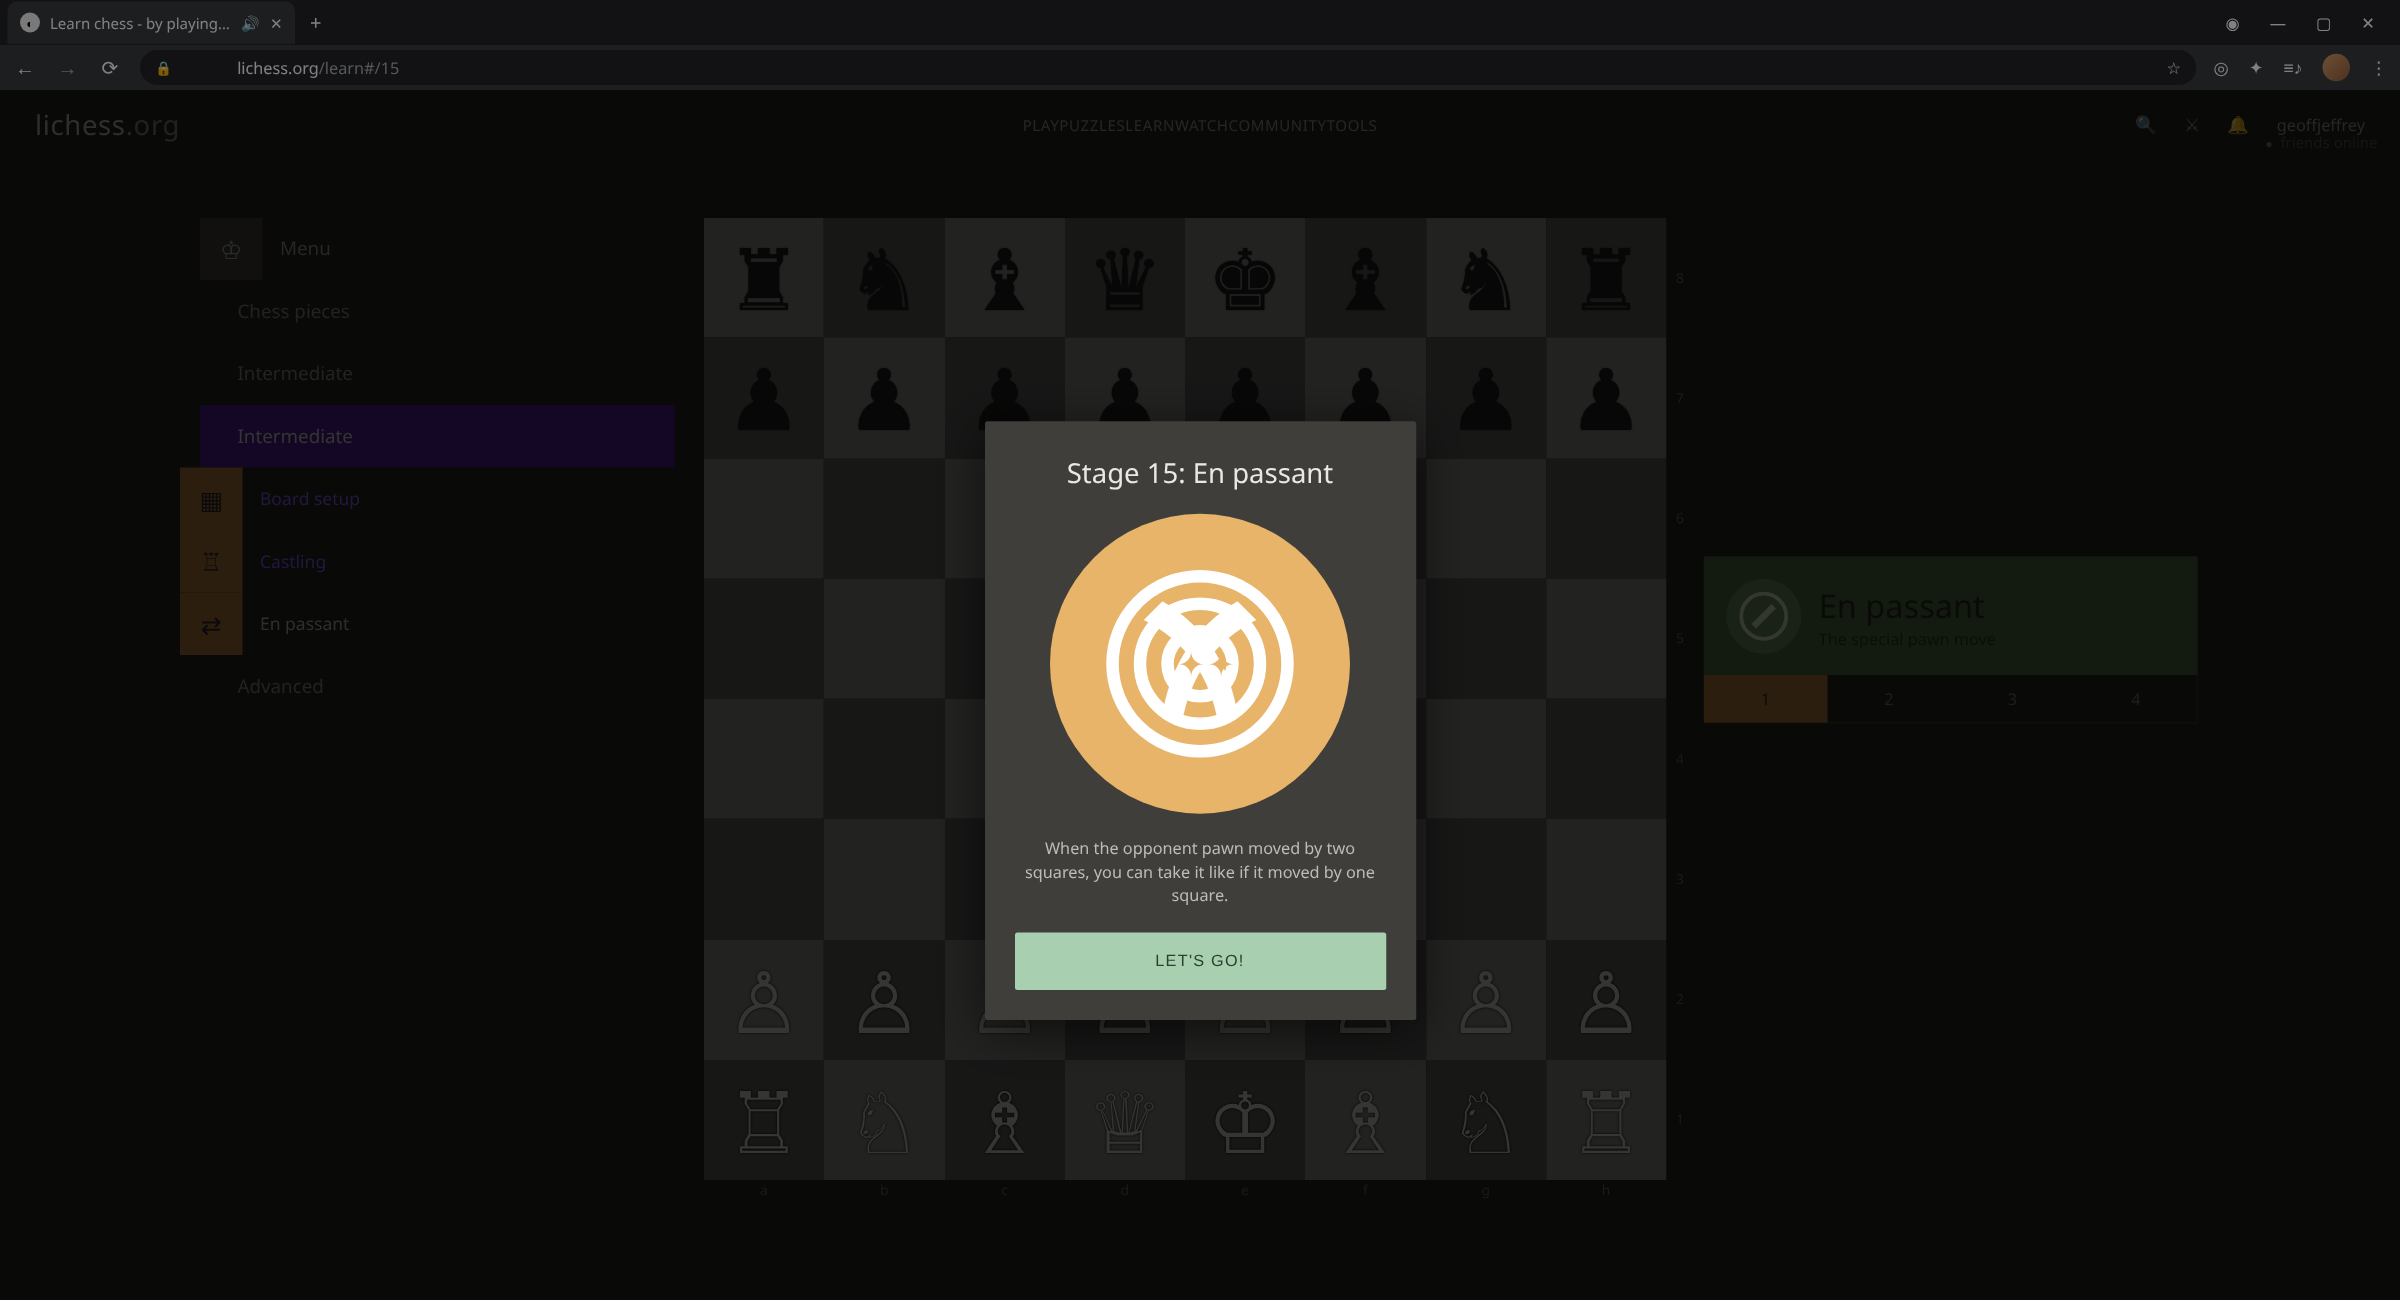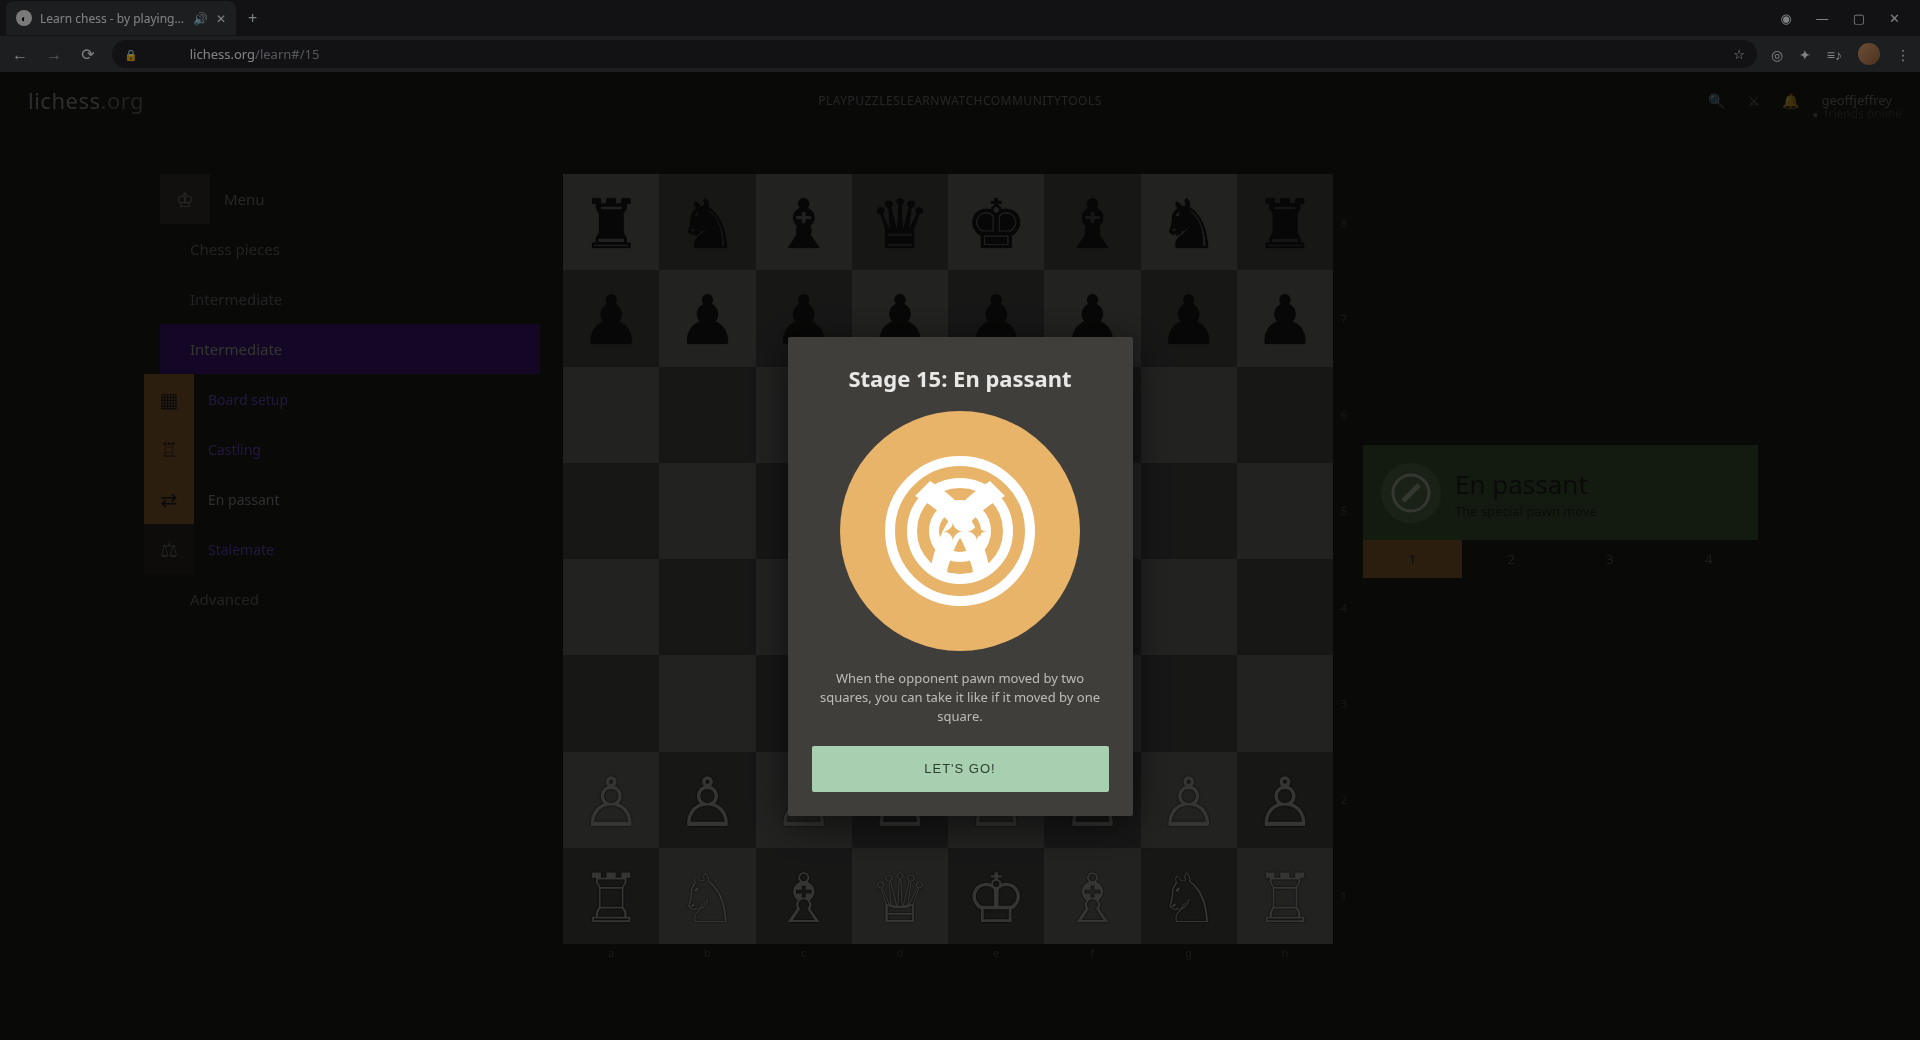--- a/index.html
+++ b/index.html
@@ -252,21 +252,21 @@
 .modal {
   width: 345px;
   background: #403e3a;
   border-radius: 2px;
   padding: 26px 24px 24px;
   text-align: center;
   box-shadow: 0 8px 40px rgba(0,0,0,0.6);
   position: absolute;
   top: 265px;
 }
-.modal-title { color: #e8e8e6; font-size: 22px; font-weight: 700; margin-bottom: 18px; }
+.modal-title { color: #e8e8e6; font-size: 22px; font-weight: 400; margin-bottom: 18px; }
 .modal-icon {
   width: 240px; height: 240px; border-radius: 50%;
   background: #e7b469;
   margin: 10px auto 18px;
   display: flex; align-items: center; justify-content: center;
 }
 .modal-desc { color: #bcbcb8; font-size: 13px; line-height: 1.45; margin-bottom: 20px; padding: 0 6px;}
 .modal-btn {
   width: 100%;
   height: 46px;
@@ -376,24 +376,20 @@
         <span class="tile">▦</span>
         <span class="label">Board setup</span>
       </div>
       <div class="side-row sub">
         <span class="tile">♖</span>
         <span class="label">Castling</span>
       </div>
       <div class="side-row sub active">
         <span class="tile">⇄</span>
         <span class="label">En passant</span>
-      </div>
-      <div class="side-row sub">
-        <span class="tile dim">⚖</span>
-        <span class="label">Stalemate</span>
       </div>
       <div class="side-row section">
         <span class="label">Advanced</span>
       </div>
     </div>
 
     <div class="board-wrap">
       <div class="board" id="board">
             <div class="sq light">
               <span style="color: rgb(31, 31, 29); text-shadow: rgb(0, 0, 0) 0px 0px 1px;">♜</span>

